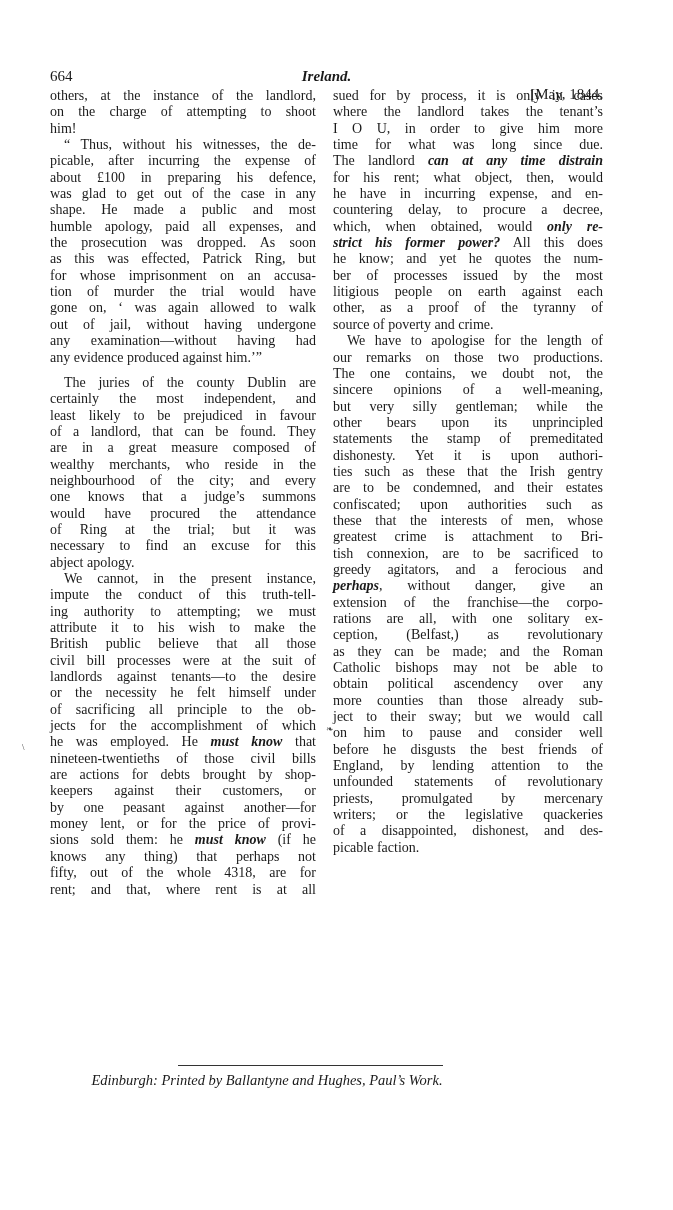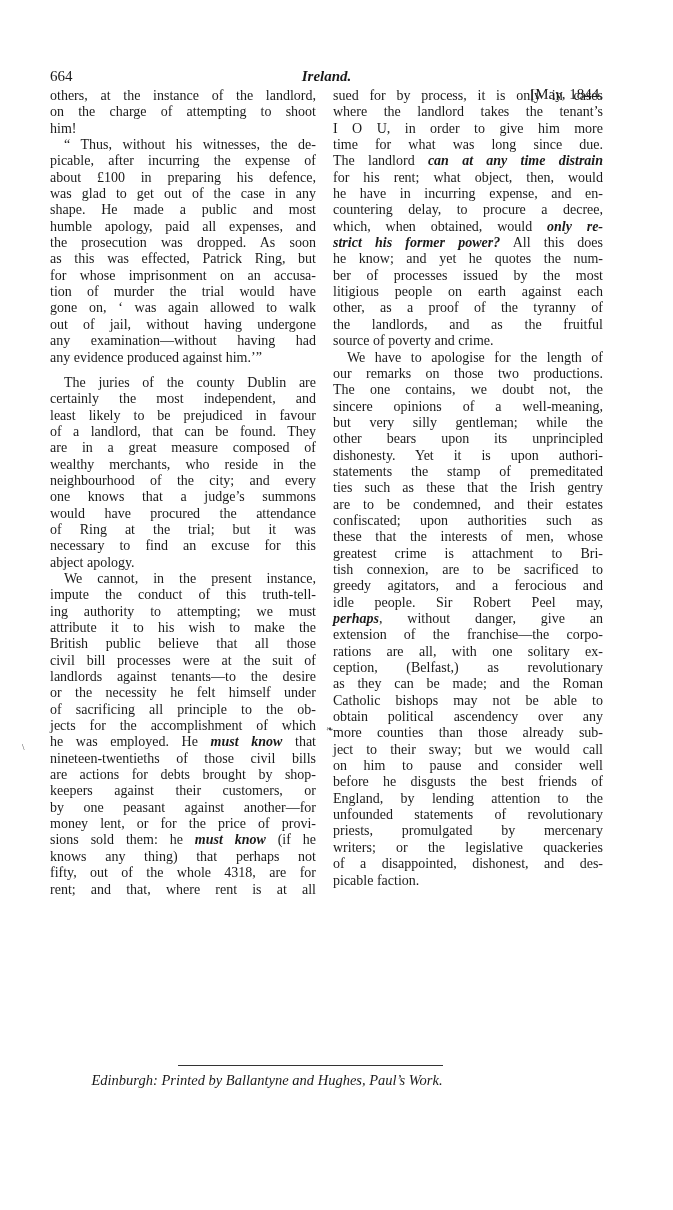--- a/index.html
+++ b/index.html
@@ -94,38 +94,36 @@
       <span class="line"><span>The landlord </span><em>can at any time distrain</em><span></span></span>
       <span class="line"><span>for his rent; what object, then, would</span></span>
       <span class="line"><span>he have in incurring expense, and en-</span></span>
       <span class="line"><span>countering delay, to procure a decree,</span></span>
       <span class="line"><span>which, when obtained, would </span><em>only re-</em><span></span></span>
       <span class="line"><span></span><em>strict his former power?</em><span>  All this does</span></span>
       <span class="line"><span>he know; and yet he quotes the num-</span></span>
       <span class="line"><span>ber of processes issued by the most</span></span>
       <span class="line"><span>litigious people on earth against each</span></span>
       <span class="line"><span>other, as a proof of the tyranny of</span></span>
-      <span class="line"><span>the landlords, and as the fruitful</span></span>
       <span class="line last"><span>source of poverty and crime.</span></span>
       <span class="line indent"><span>We have to apologise for the length of</span></span>
       <span class="line"><span>our remarks on those two productions.</span></span>
       <span class="line"><span>The one contains, we doubt not, the</span></span>
       <span class="line"><span>sincere opinions of a well-meaning,</span></span>
       <span class="line"><span>but very silly gentleman; while the</span></span>
       <span class="line"><span>other bears upon its unprincipled</span></span>
+      <span class="line"><span>statements the stamp of premeditated</span></span>
       <span class="line"><span>dishonesty.  Yet it is upon authori-</span></span>
-      <span class="line"><span>statements the stamp of premeditated</span></span>
       <span class="line"><span>ties such as these that the Irish gentry</span></span>
       <span class="line"><span>are to be condemned, and their estates</span></span>
       <span class="line"><span>confiscated; upon authorities such as</span></span>
       <span class="line"><span>these that the interests of men, whose</span></span>
       <span class="line"><span>greatest crime is attachment to Bri-</span></span>
       <span class="line"><span>tish connexion, are to be sacrificed to</span></span>
       <span class="line"><span>greedy agitators, and a ferocious and</span></span>
-      <span class="line"><span>idle people.  Sir Robert Peel may,</span></span>
       <span class="line"><span></span><em>perhaps</em><span>, without danger, give an</span></span>
       <span class="line"><span>extension of the franchise—the corpo-</span></span>
       <span class="line"><span>rations are all, with one solitary ex-</span></span>
       <span class="line"><span>ception, (Belfast,) as revolutionary</span></span>
       <span class="line"><span>as they can be made; and the Roman</span></span>
       <span class="line"><span>Catholic bishops may not be able to</span></span>
       <span class="line"><span>obtain political ascendency over any</span></span>
       <span class="line"><span>more counties than those already sub-</span></span>
       <span class="line"><span>ject to their sway; but we would call</span></span>
       <span class="line"><span>on him to pause and consider well</span></span>

